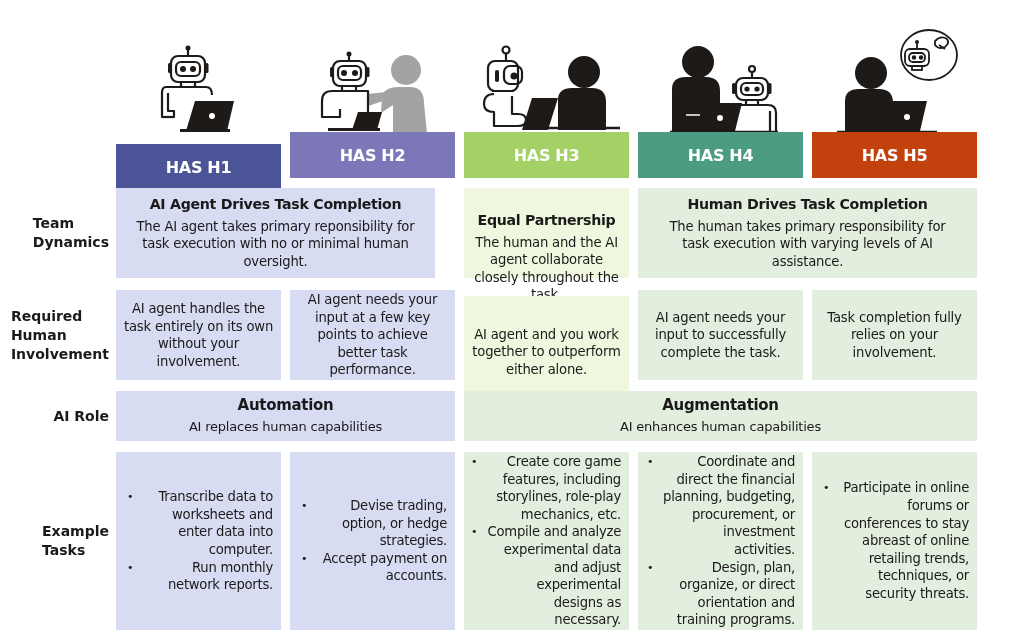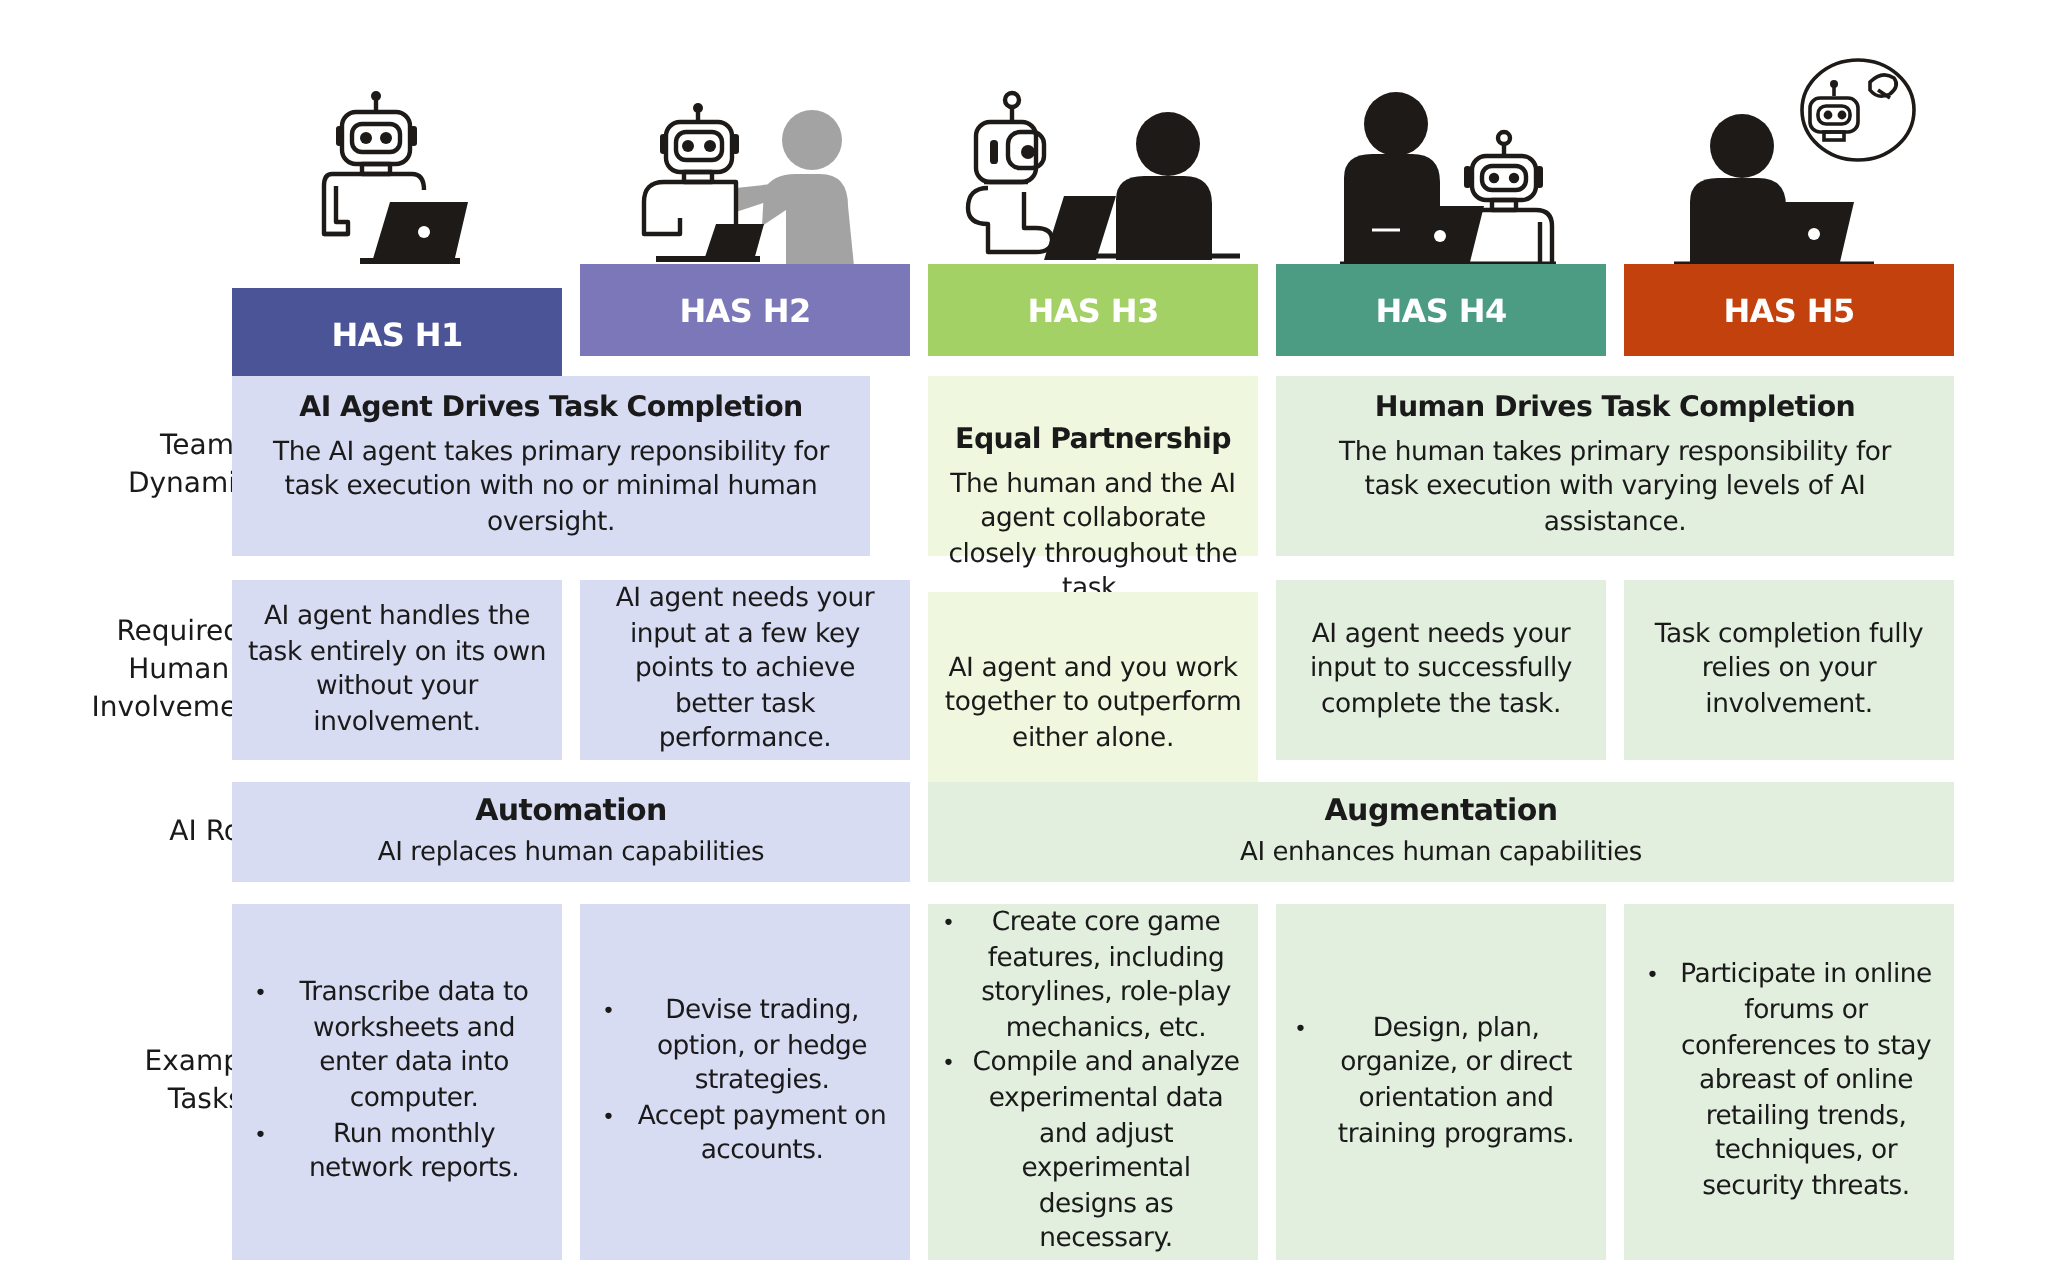--- a/index.html
+++ b/index.html
@@ -2,31 +2,31 @@
 <html><head>
 <meta charset="utf-8">
 <style>
   html, body { margin: 0; padding: 0; background: #ffffff; }
   body { width: 1024px; height: 638px; position: relative; overflow: hidden;
          font-family: "DejaVu Sans", "Liberation Sans", sans-serif; color: #1a1a1a; }
   .abs { position: absolute; box-sizing: border-box; }
   .icon { position: absolute; }
   .hdr { display: flex; align-items: center; justify-content: center;
          color: #ffffff; font-weight: bold; font-size: 16px; letter-spacing: -0.3px; }
-  .rowlabel { text-align: center; font-weight: normal; font-size: 14px; line-height: 19px;
-              display: flex; align-items: center; justify-content: flex-end; margin-left: 24px; }
+  .rowlabel { text-align: left; font-weight: bold; font-size: 14px; line-height: 19px;
+              display: flex; align-items: center; justify-content: flex-end; }
   .cell { display: flex; flex-direction: column; align-items: center; justify-content: center;
           text-align: center; font-size: 13.2px; line-height: 17.5px; padding: 4px 6px; letter-spacing: -0.2px; }
   .cell .title { font-weight: bold; font-size: 14.2px; margin-bottom: 4px; letter-spacing: -0.3px; }
   .role .title { font-size: 15px; margin-bottom: 3px; }
   .role .desc { font-size: 13px; }
   .blue { background: #d8dcf3; }
   .lime { background: #eff8de; }
   .mint { background: #e3efde; }
-  .tasks { justify-content: center; align-items: flex-start; text-align: center; padding: 6px 8px 6px 10px; }
+  .tasks { justify-content: center; align-items: flex-start; text-align: right; padding: 6px 8px 6px 10px; }
   .tasks ul { margin: 0; padding: 0; list-style: none; }
   .tasks li { position: relative; padding-left: 15px; font-size: 13.2px; line-height: 17.6px; letter-spacing: -0.25px; }
   .tasks li::before { content: "\2022"; position: absolute; left: 1px; top: 0; font-size: 11px; }
 </style>
 </head>
 <body>
 
 <svg class="icon" style="left:150px;top:45px" width="100" height="88" viewBox="0 0 100 88">
   <g fill="none" stroke="#1e1a18" stroke-width="2.2" stroke-linejoin="round">
     <line x1="38" y1="3" x2="38" y2="10"></line>
@@ -181,20 +181,21 @@
   </ul>
 </div>
 <div class="abs cell tasks mint" style="left:464px;top:452px;width:165px;height:178px;padding-left:6px">
   <ul>
     <li>Create core game features, including storylines, role-play mechanics, etc.</li>
     <li>Compile and analyze experimental data and adjust experimental designs as necessary.</li>
   </ul>
 </div>
 <div class="abs cell tasks mint" style="left:638px;top:452px;width:165px;height:178px;padding-left:8px">
   <ul>
+    <li>Coordinate and direct the financial planning, budgeting, procurement, or investment activities.</li>
     <li>Design, plan, organize, or direct orientation and training programs.</li>
   </ul>
 </div>
 <div class="abs cell tasks mint" style="left:812px;top:452px;width:165px;height:178px;padding-left:10px">
   <ul>
     <li>Participate in online forums or conferences to stay abreast of online retailing trends, techniques, or security threats.</li>
   </ul>
 </div>
 
 </body></html>

